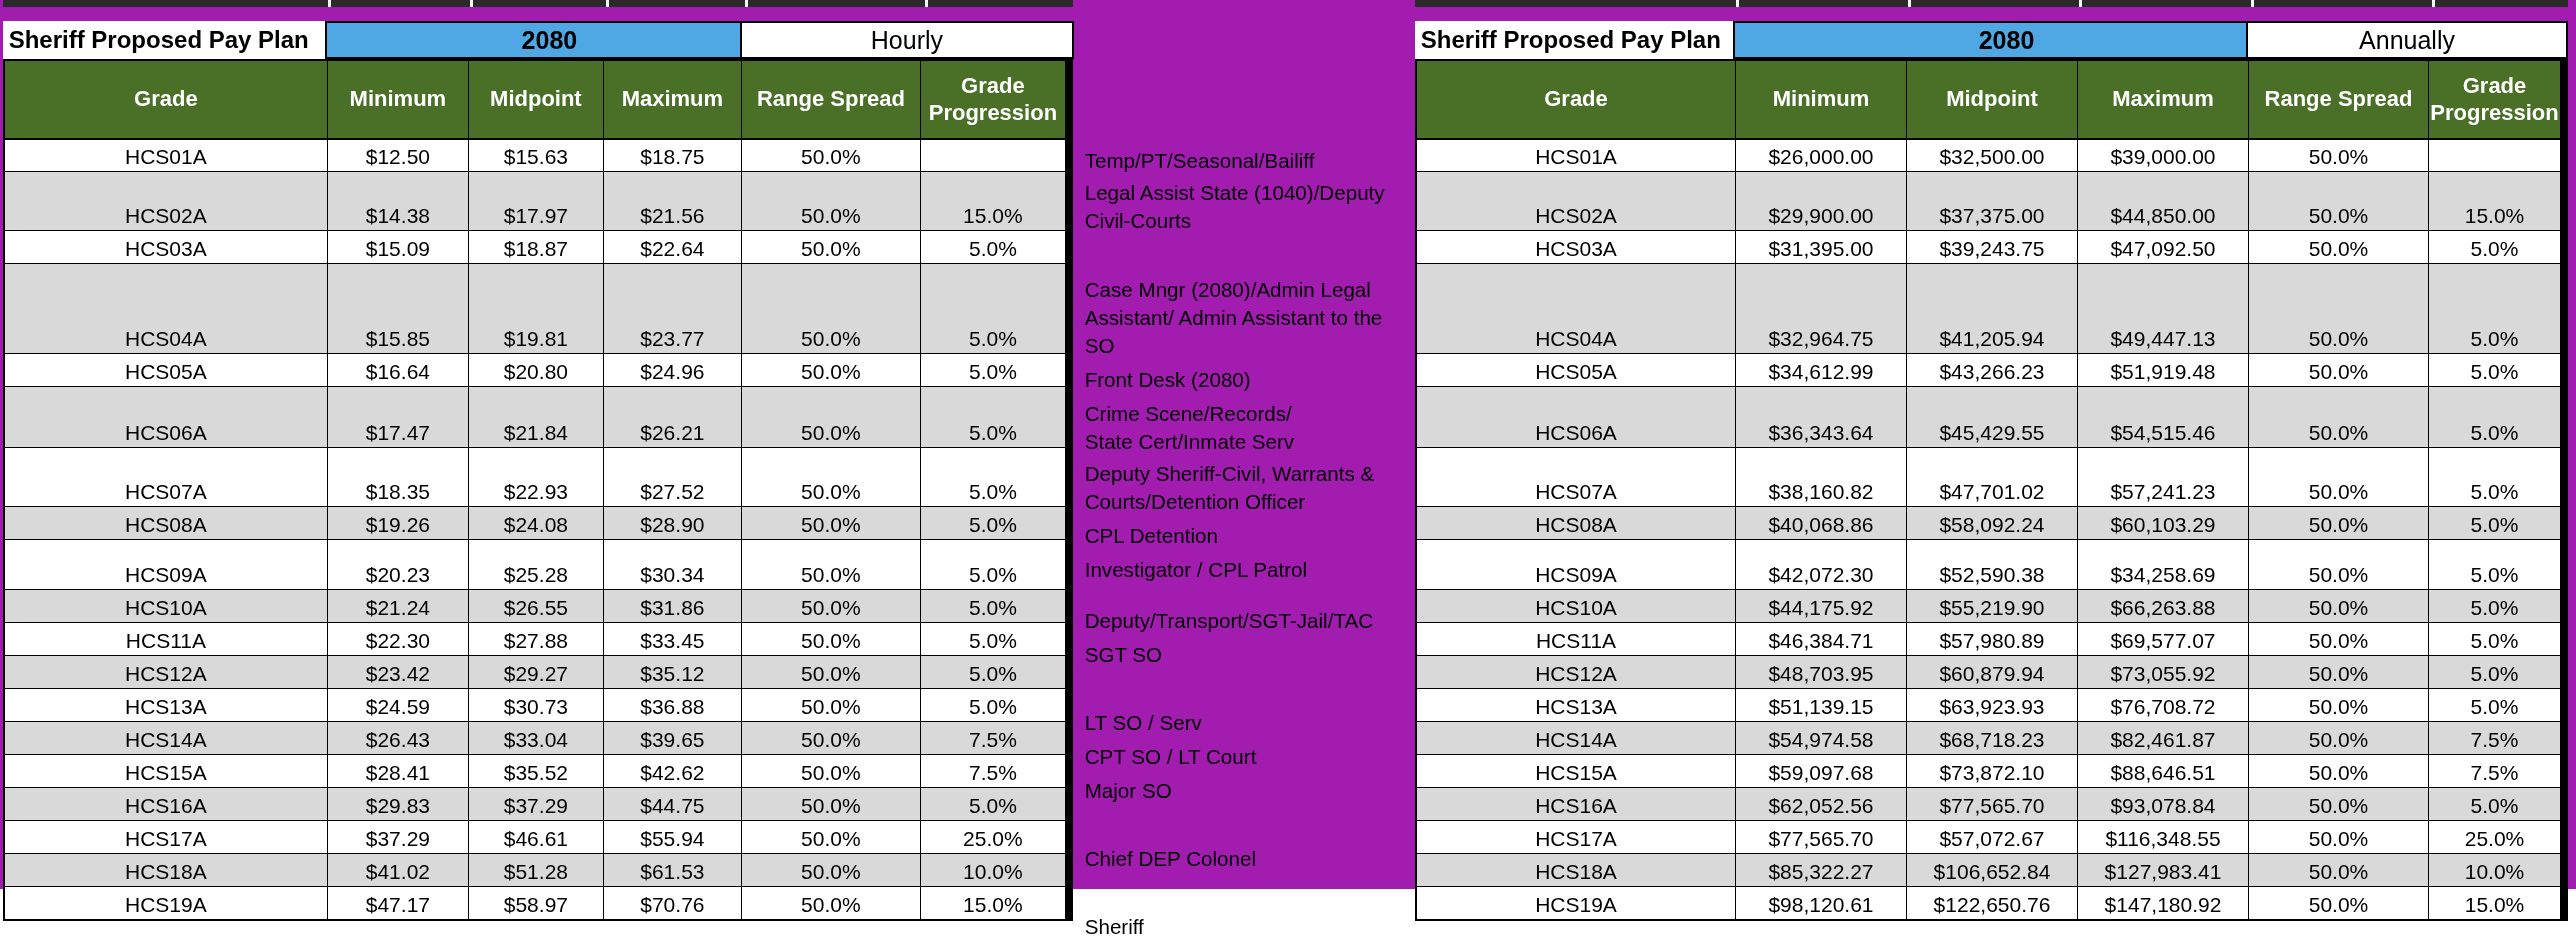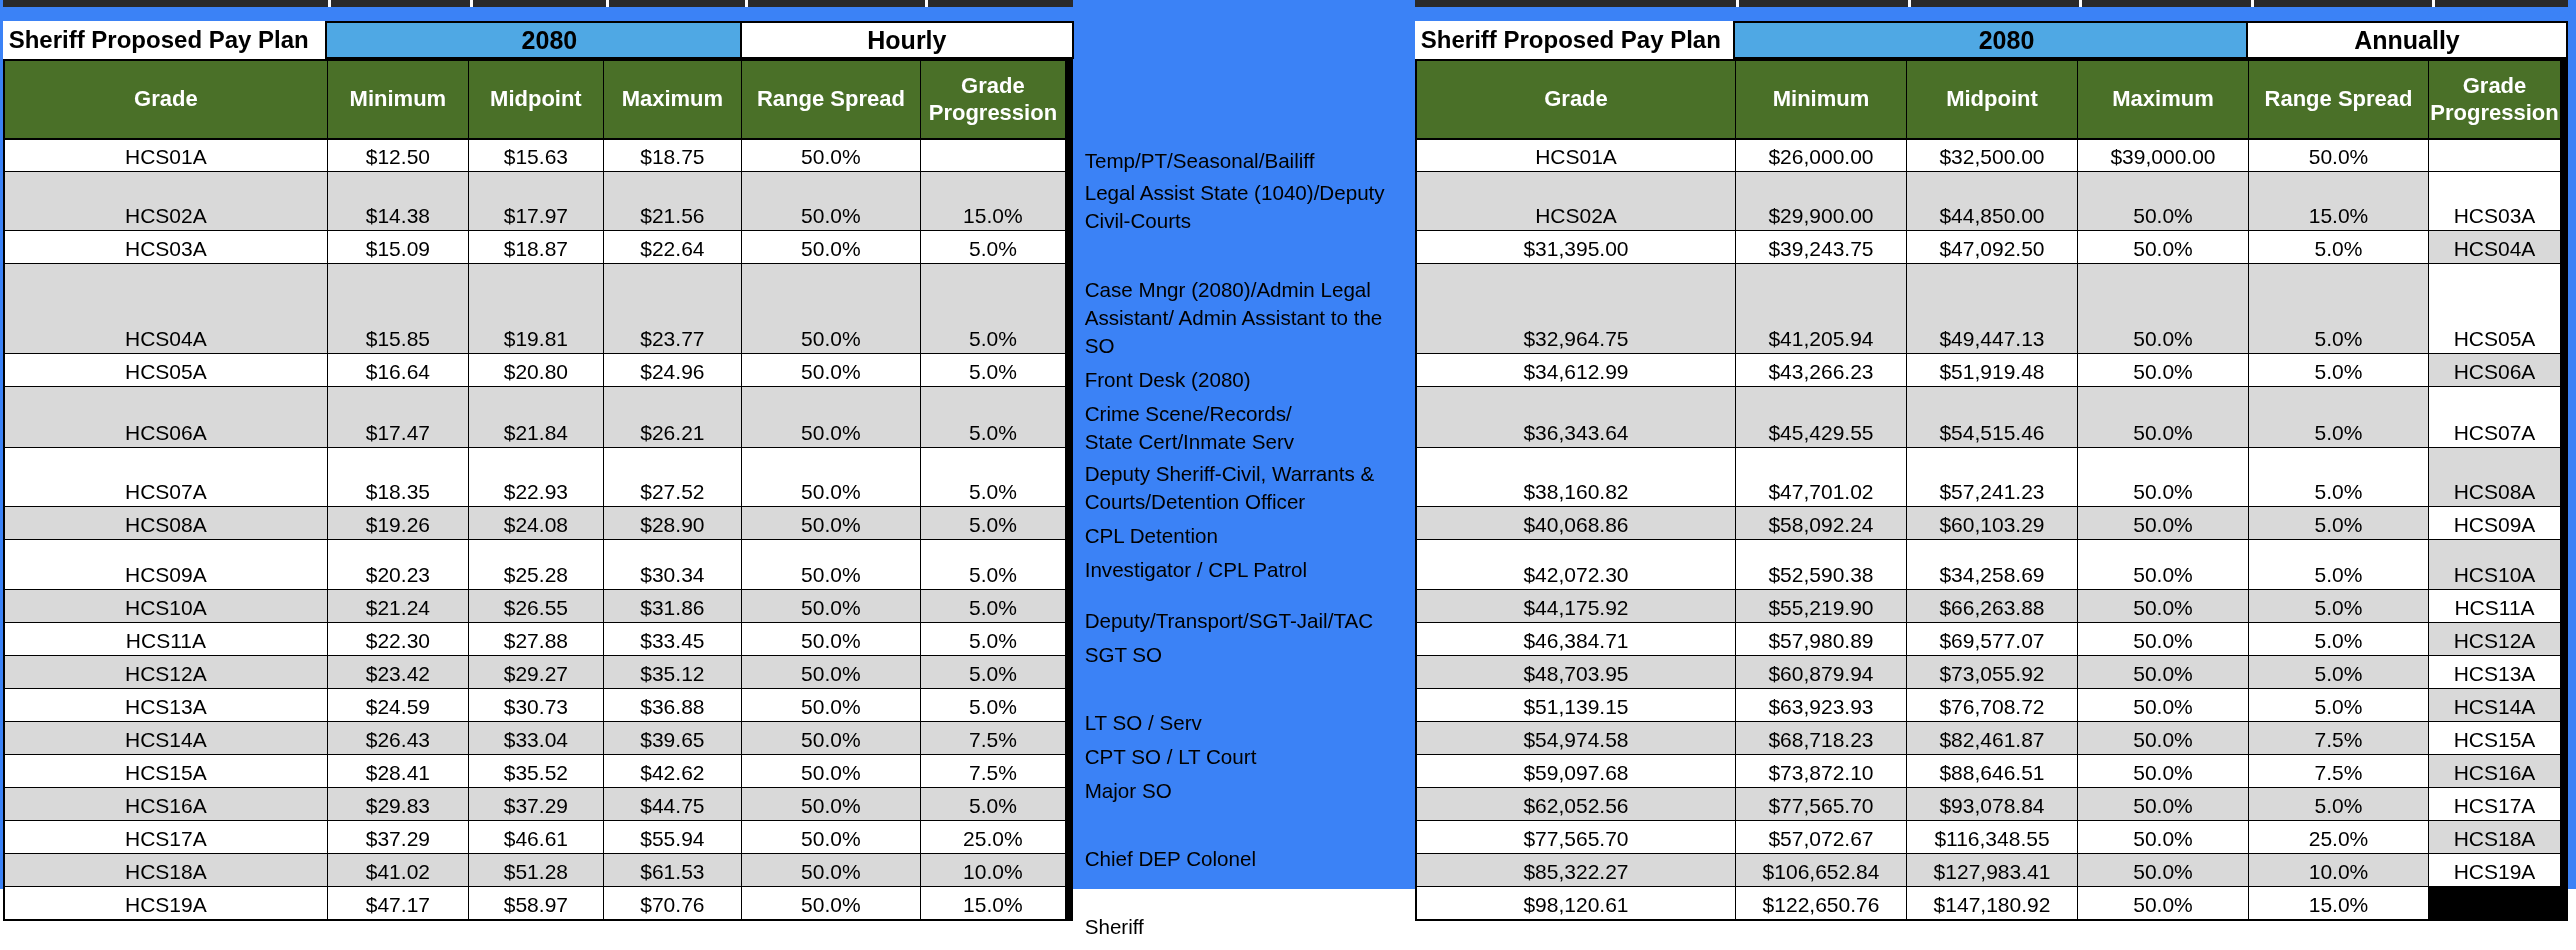--- a/index.html
+++ b/index.html
@@ -1,35 +1,35 @@
 <!DOCTYPE html>
 <html style="--green: #4a7028; --blue: #4fa8e4; --gray: #d9d9d9;"><head>
 <meta charset="utf-8">
 <style>
   * { box-sizing: border-box; margin: 0; padding: 0; }
   html,body { width: 2576px; height: 951px; background: #fff;
     font-family: "Liberation Sans", sans-serif; color:#000; overflow: hidden; }
-  #stage { position: relative; width: 2576px; height: 889px; background:#3b82f6; }
+  #stage { position: relative; width: 2576px; height: 889px; background:#a21caf; }
 
   
   .topstrip { position:absolute; top:0; height:6.7px; background:#2a2a2a; }
   .topstrip .slit { position:absolute; top:0; bottom:0; width:2.9px; background:#fff; }
 
   .paytable { position:absolute; top:21px; }
 
   
   .hdr1 { display:grid; height:38px; }
   .hdr1 .title { display:flex; align-items:center; padding-left:5.8px;
     font-weight:bold; font-size:24px; background:#fff; }
   .hdr1 .band { background:var(--blue); border:2.9px solid #000;
     display:flex; align-items:center; justify-content:center;
     font-weight:bold; font-size:25px;padding-left:32px; }
   .hdr1 .period { background:#fff; border:2.9px solid #000; border-left-width:0;
     display:flex; align-items:center; justify-content:center;
-    font-weight:bold; font-size:25px; }
+    font-weight:normal; font-size:25px; }
 
   
   .grid { background:#000; border:2.9px solid #000; display:grid; gap:1px; }
   .headcell { background:var(--green); color:#fff; font-weight:bold;
     font-size:22px; line-height:1.2; text-align:center;
     display:flex; align-items:center; justify-content:center;
     border-bottom:1.9px solid #000; }
   .cell { font-size:21px; display:flex; align-items:flex-end;
     justify-content:center; padding-bottom:2.9px; line-height:1.1; }
   .cell.white { background:#fff; }
@@ -231,20 +231,21 @@
       <div class="headcell">Range Spread</div>
       <div class="headcell">Grade Progression</div>
     <div class="cell white">HCS01A</div>
         <div class="cell white">$26,000.00</div>
         <div class="cell white">$32,500.00</div>
         <div class="cell white">$39,000.00</div>
         <div class="cell white">50.0%</div>
         <div class="cell white"></div>
         <div class="cell gray">HCS02A</div>
         <div class="cell gray">$29,900.00</div>
+        <div class="cell gray">$37,375.00</div>
         <div class="cell gray">$44,850.00</div>
         <div class="cell gray">50.0%</div>
         <div class="cell gray">15.0%</div>
         <div class="cell white">HCS03A</div>
         <div class="cell white">$31,395.00</div>
         <div class="cell white">$39,243.75</div>
         <div class="cell white">$47,092.50</div>
         <div class="cell white">50.0%</div>
         <div class="cell white">5.0%</div>
         <div class="cell gray">HCS04A</div>

